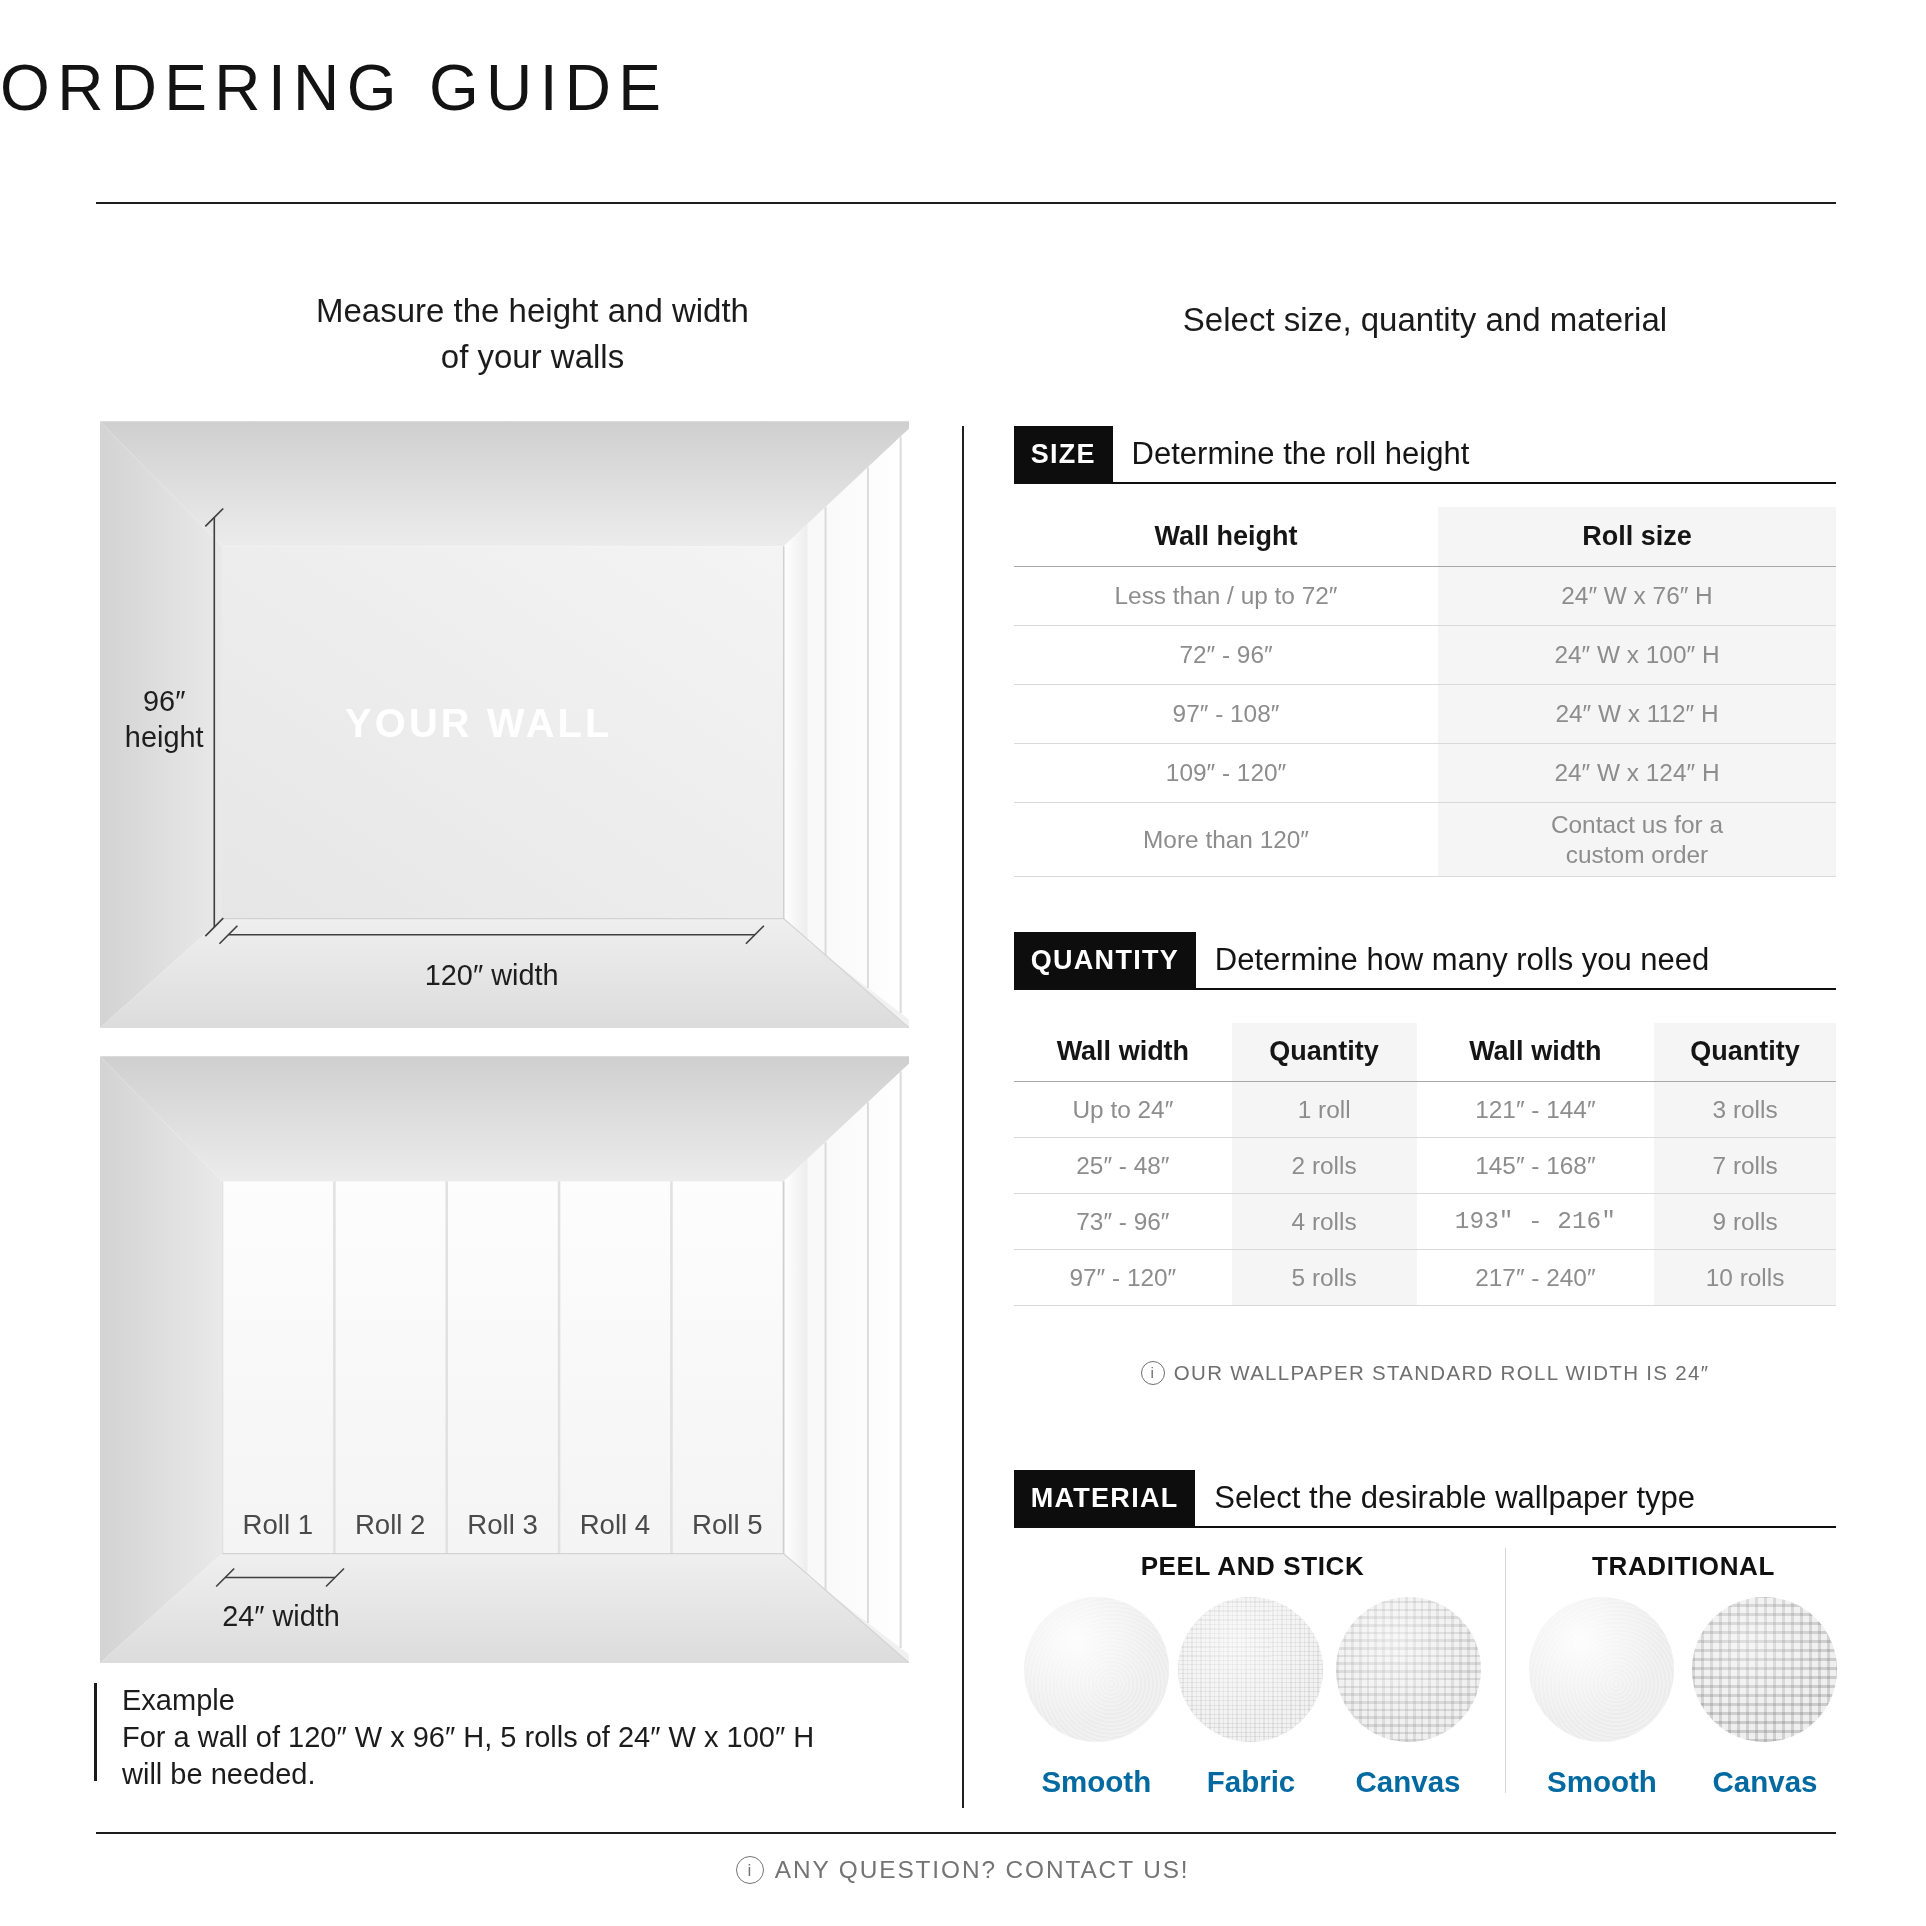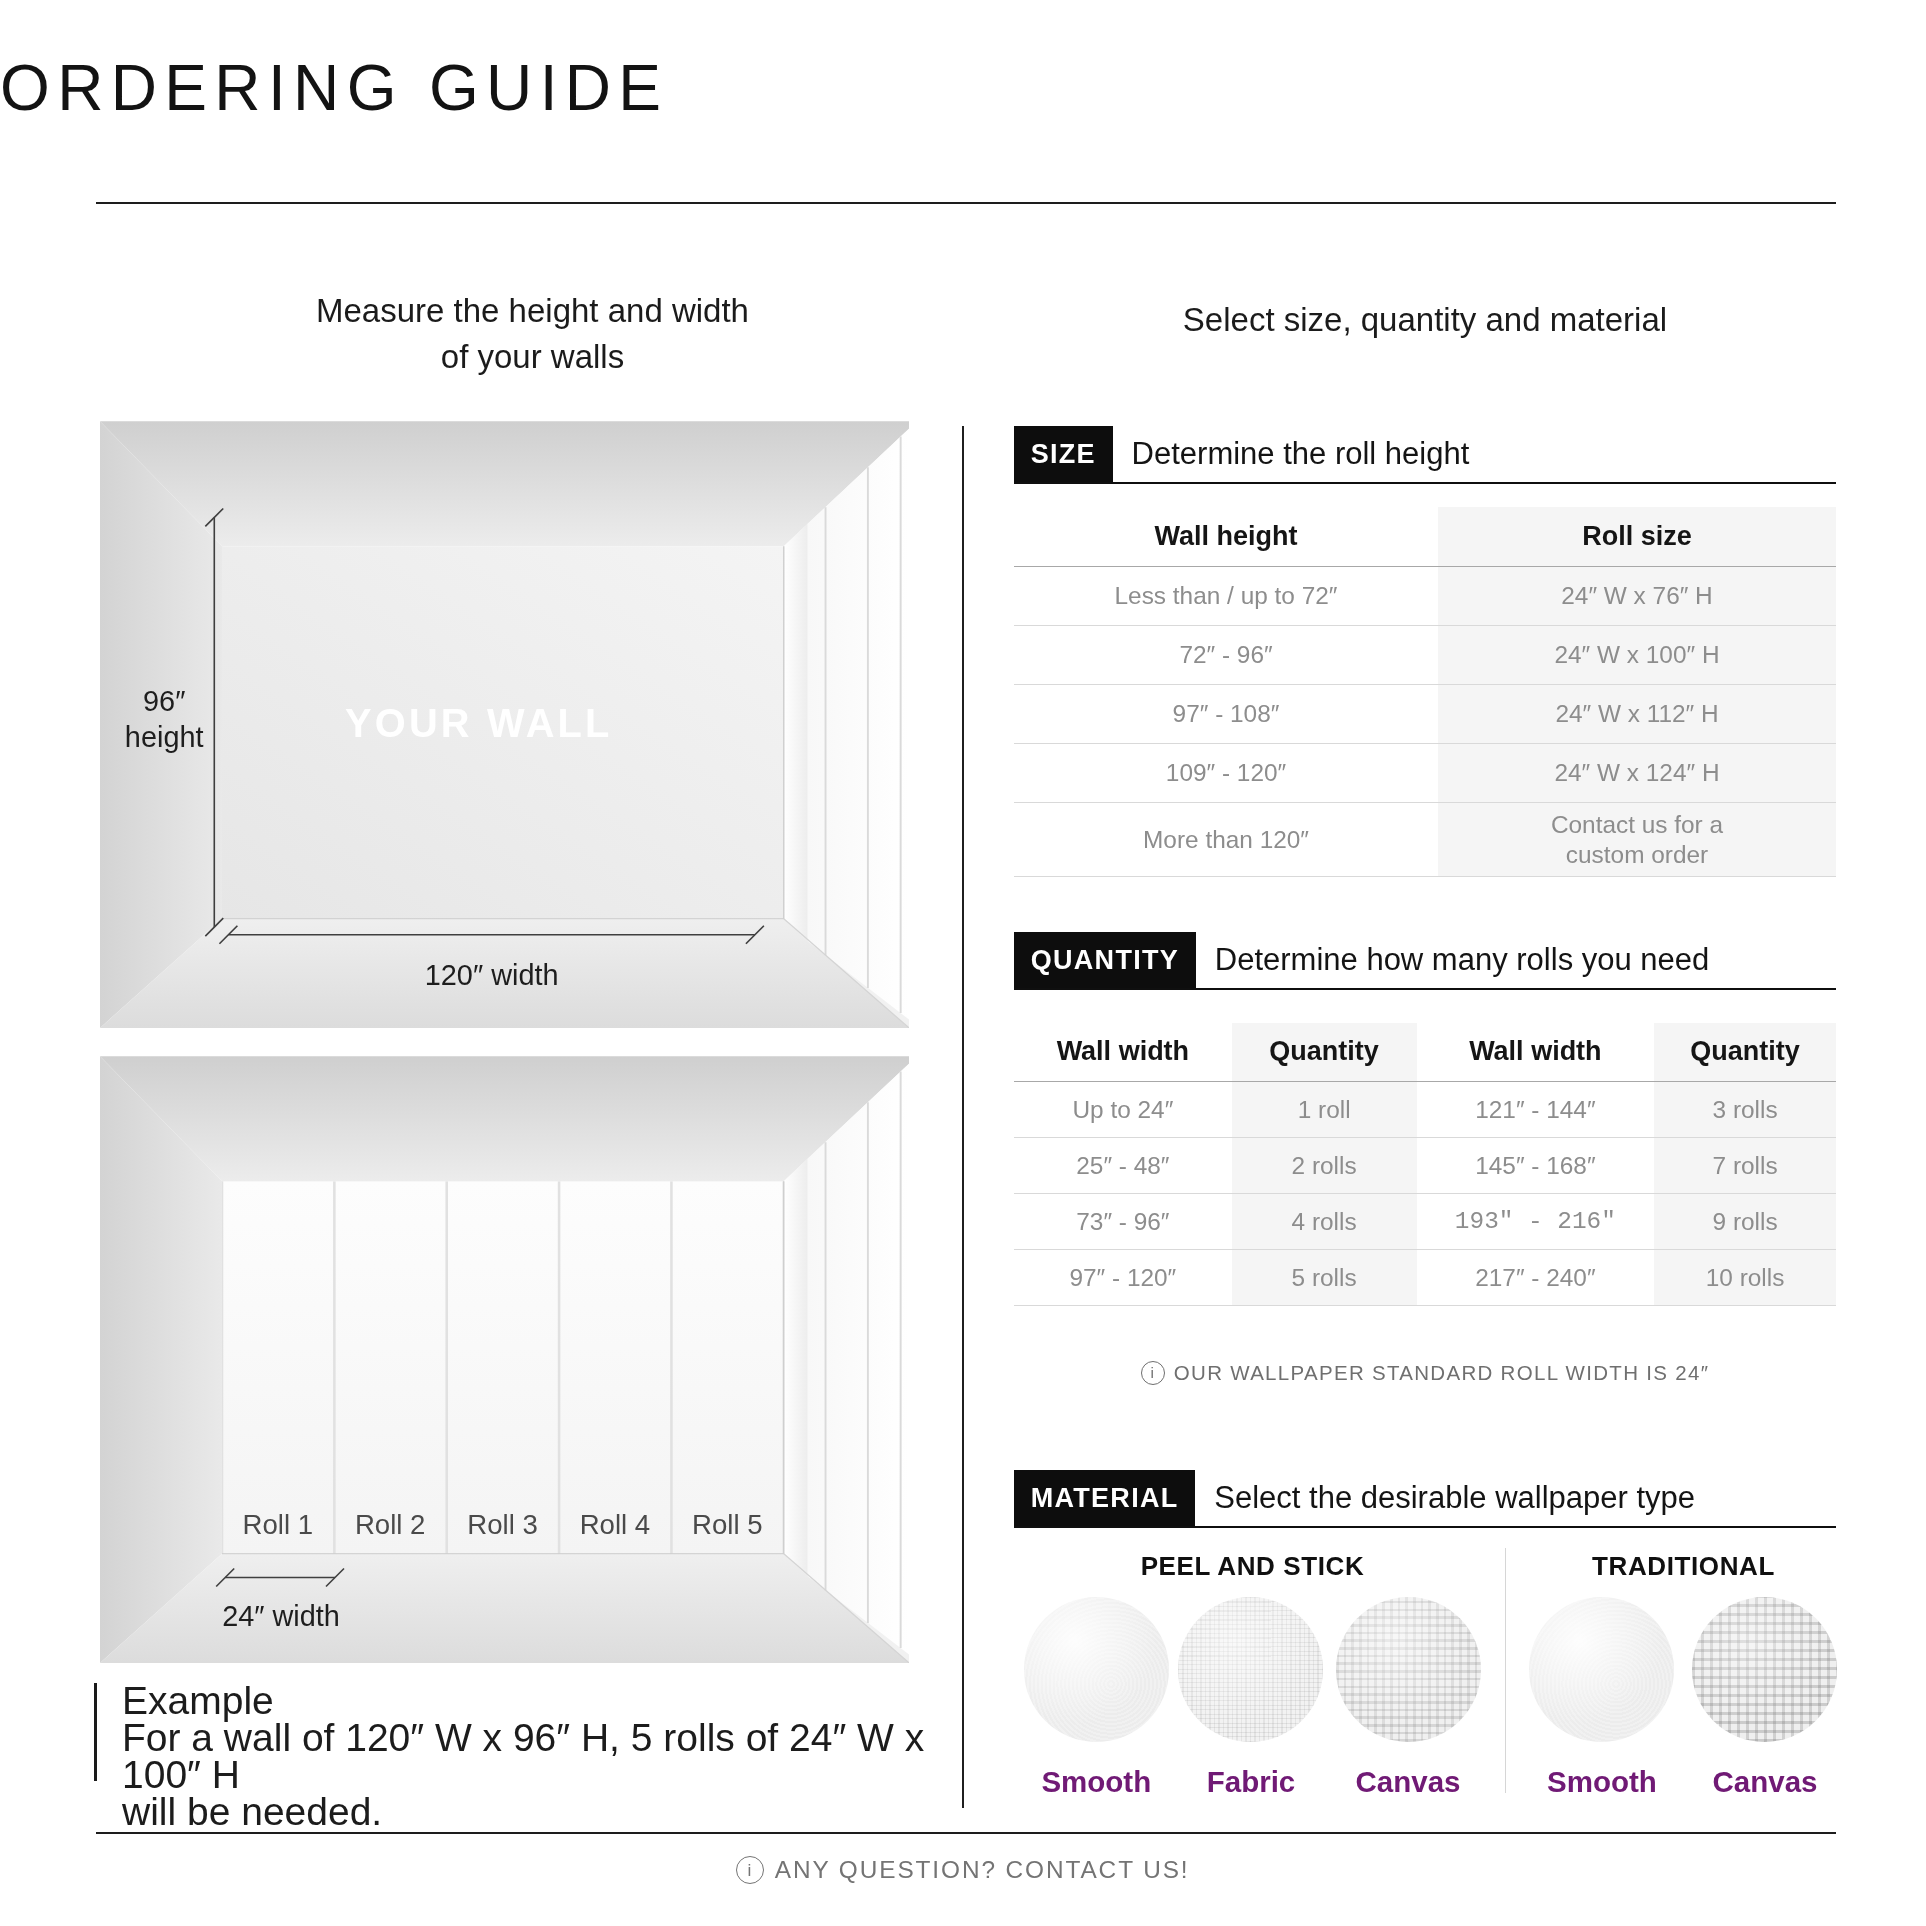--- a/index.html
+++ b/index.html
@@ -40,21 +40,21 @@
   .info-i{display:inline-flex;align-items:center;justify-content:center;border:1.9px solid currentColor;
           border-radius:50%;font-style:normal;flex:0 0 auto;}
   .note-line.small{font-size:20.5px;letter-spacing:1.3px;}
   .note-line.small .info-i{width:22px;height:22px;font-size:15.4px;margin-right:9px;}
   .footer-note{font-size:24.4px;letter-spacing:1.9px;color:#747474;}
   .footer-note .info-i{width:26px;height:26px;font-size:17.3px;margin-right:10.3px;}
 
   
   .group-title{font-size:26px;font-weight:700;letter-spacing:0.6px;color:#101010;text-align:center;}
   .swatch-circle{width:145px;height:145px;border-radius:50%;}
-  .swatch-label{font-size:29.5px;font-weight:700;color:#701a75;text-align:center;}
+  .swatch-label{font-size:29.5px;font-weight:700;color:#0369a1;text-align:center;}
   .tex-smooth{background:
       radial-gradient(circle at 35% 30%, rgba(255,255,255,0.9), rgba(255,255,255,0) 60%),
       repeating-radial-gradient(circle at 60% 60%, #f1f1f1 0 1.9px, #ececec 1.9px 3.9px);
       background-color:#eeeeee;}
   .tex-fabric{background:
       radial-gradient(circle at 40% 30%, rgba(255,255,255,0.55), rgba(255,255,255,0) 65%),
       repeating-linear-gradient(0deg, rgba(120,120,120,0.14) 0 1.3px, rgba(255,255,255,0) 1.3px 4.5px),
       repeating-linear-gradient(90deg, rgba(120,120,120,0.12) 0 1.3px, rgba(255,255,255,0) 1.3px 4.5px);
       background-color:#f2f2f2;}
   .tex-canvas{background:
@@ -64,21 +64,21 @@
       background-color:#f0f0f0;}
   .tex-canvas-coarse{background:
       radial-gradient(circle at 40% 30%, rgba(255,255,255,0.4), rgba(255,255,255,0) 65%),
       repeating-linear-gradient(0deg, rgba(100,100,100,0.26) 0 3.2px, rgba(255,255,255,0) 3.2px 9px),
       repeating-linear-gradient(90deg, rgba(100,100,100,0.22) 0 3.2px, rgba(255,255,255,0) 3.2px 9px);
       background-color:#efefef;}
   .v-divider{background:#d6d6d6;}
 
   
   .example-bar{width:2.6px;background:#1a1a1a;}
-  .example-text{font-size:39px;line-height:37px;color:#1c1c1c;}
+  .example-text{font-size:29px;line-height:37px;color:#1c1c1c;}
 
   
   svg text{font-family:"Liberation Sans",sans-serif;}
   .svg-dim-label{font-size:45px;fill:#1e1e1e;}
   .svg-wall-label{font-size:62px;font-weight:700;fill:#ffffff;letter-spacing:5px;}
   .svg-roll-label{font-size:43px;fill:#4a4a4a;}
 </style>
 </head>
 <body>
 

